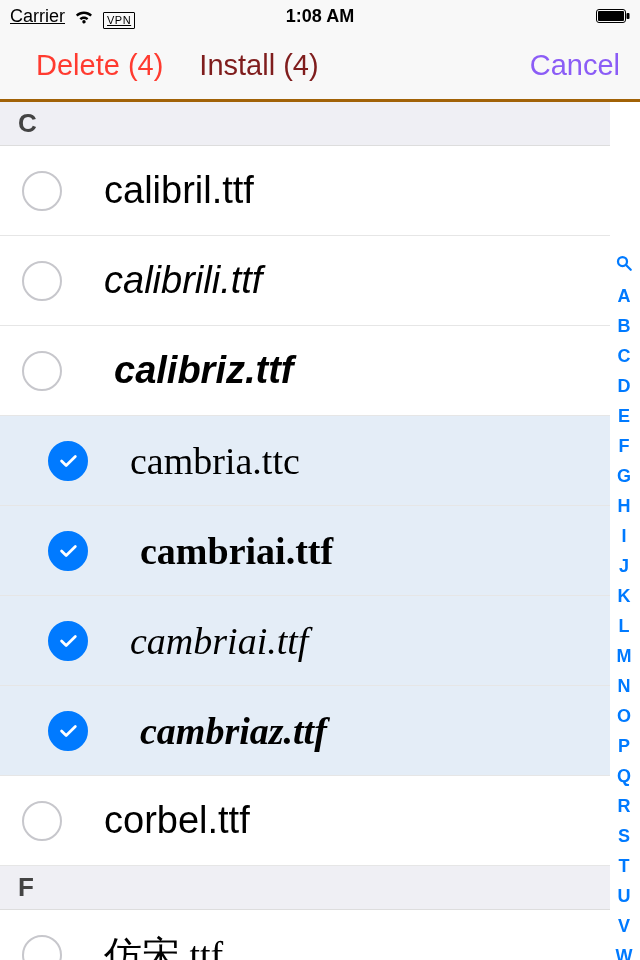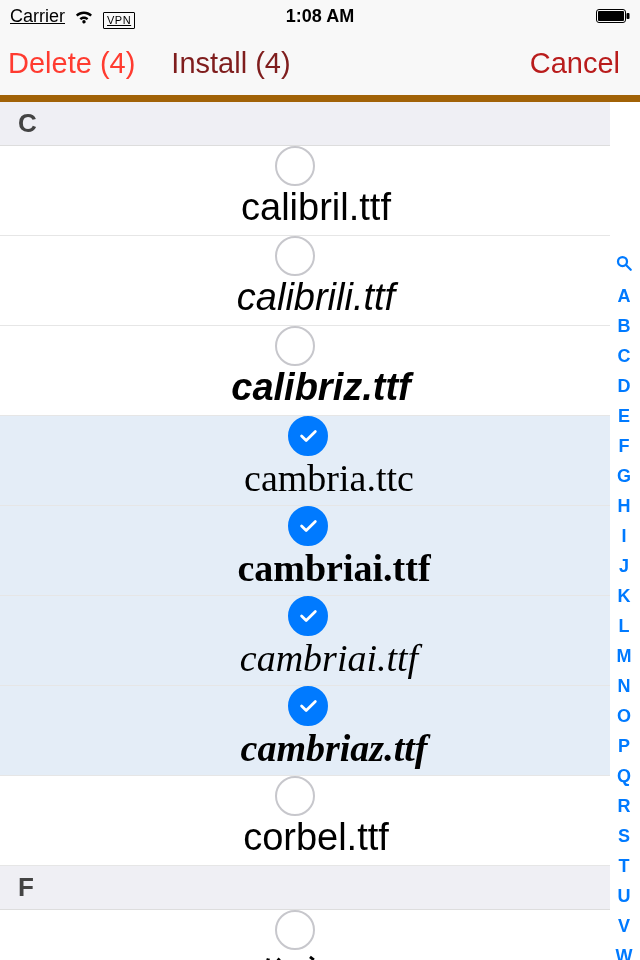--- a/index.html
+++ b/index.html
@@ -4,29 +4,29 @@
   <style>
     * { box-sizing: border-box; margin: 0; padding: 0; }
     html, body { width: 640px; height: 960px; font-family: -apple-system, "Helvetica Neue", Helvetica, Arial, sans-serif; background:#fff; overflow:hidden; }
     
     .status-bar { height:32px; display:flex; align-items:center; justify-content:space-between; padding:0 10px; font-size:18px; font-weight:500; background:#f8f8f8;text-decoration:underline; }
     .status-left, .status-right { display:flex; align-items:center; gap:8px; }
     .vpn-badge { border:1.5px solid #000; font-size:11px; padding:0 3px; border-radius:1px; line-height:15px; font-weight:400; letter-spacing:0.5px;margin-top:8px;}
     .wifi svg, .battery svg { display:block; }
     .status-time { position:absolute; left:50%; transform:translateX(-50%); font-weight:600; }
     
-    .toolbar { height:70px; display:flex; align-items:center; padding:0 8px; font-size:29px; background:#f8f8f8; border-bottom:7px solid #a16207; position:relative;}
+    .toolbar { height:70px; display:flex; align-items:center; padding:0 36px; font-size:29px; background:#f8f8f8; border-bottom:3px solid #a16207; position:relative;}
     .tb-delete { color:#ff3b30; margin-right:36px; }
     .tb-install { color:#7f1d1d; }
-    .tb-cancel { color:#b91c1c; position:absolute; right:20px; }
+    .tb-cancel { color:#8b5cf6; position:absolute; right:20px; }
     .tb-btn { cursor:pointer; }
     
     .section-header { background:#efeff4; color:#444; font-size:26px; font-weight:600; padding:6px 18px; border-bottom:1px solid #ddd; }
     .list { width: 610px; }
-    .row { display:flex; align-items:center; height:90px; padding-left:22px; border-bottom:1px solid #e6e6e6; cursor:pointer;flex-direction:column; }
+    .row { display:flex; align-items:center; height:90px; padding-left:22px; border-bottom:1px solid #e6e6e6; cursor:pointer; }
     .row:last-child{ border-bottom:none;}
     .row.selected { background:#e4edf7;padding-left:48px; }
     .check { width:40px; height:40px; border-radius:50%; border:2px solid #c7c7cc; margin-right:42px; flex-shrink:0; display:flex; align-items:center; justify-content:center; }
     .row.selected .check { background:#007aff; border-color:#007aff; }
     .check svg { display:none; }
     .row.selected .check svg { display:block; }
     .fname { font-size:38px; color:#000; }
     .style-italic { font-style:italic; }
     .style-bold { font-weight:700;margin-left:10px; }
     .style-serif { font-family: Georgia, "Times New Roman", serif; }

